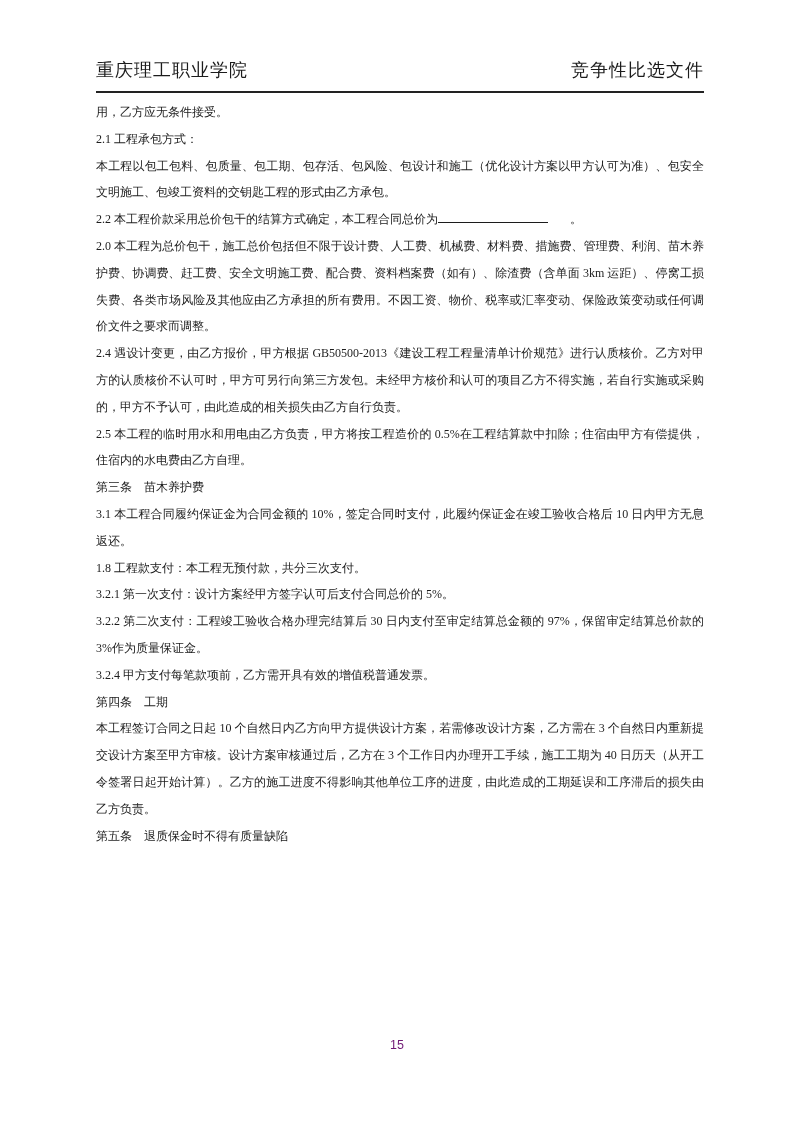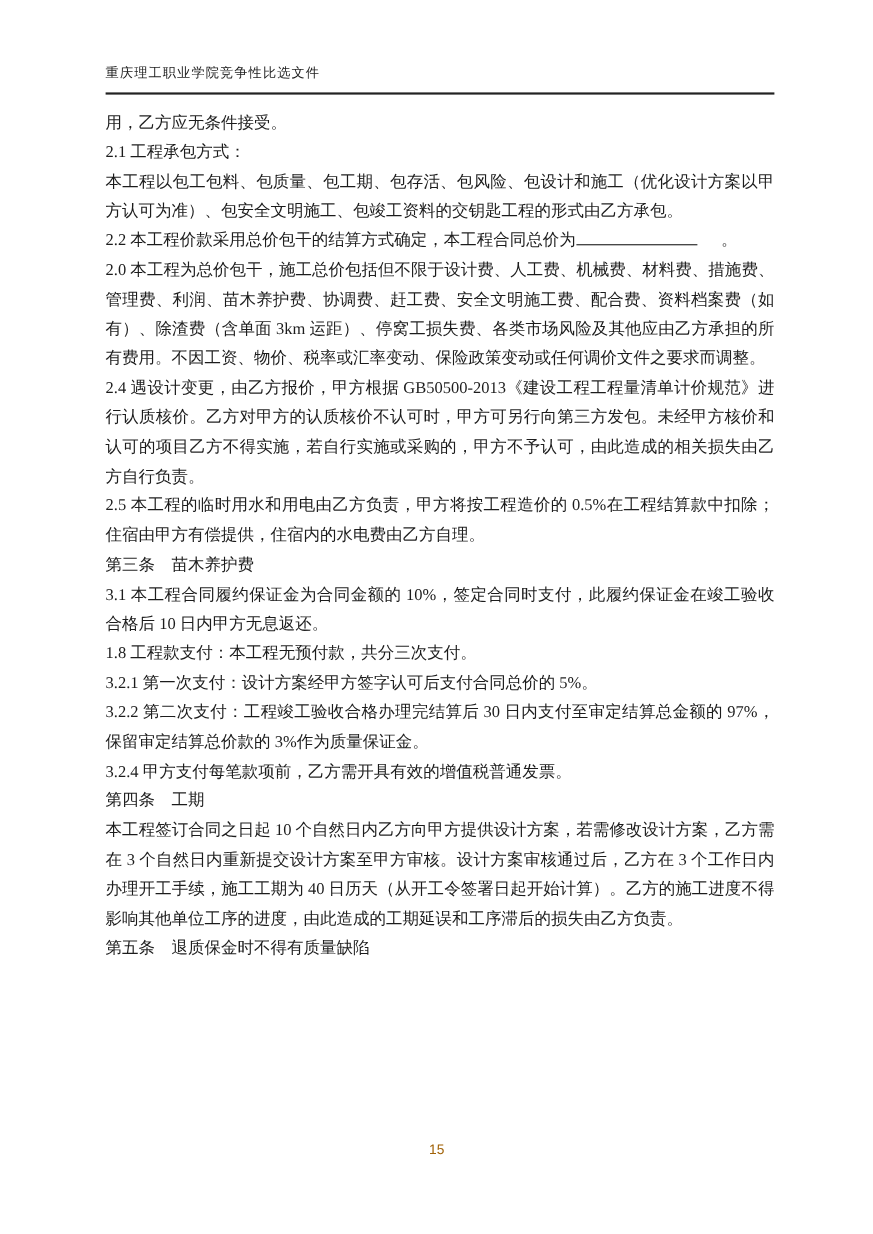--- a/index.html
+++ b/index.html
@@ -15,32 +15,33 @@
     overflow: hidden;
     font-family: "Liberation Serif", "DejaVu Serif", serif;
     color: #1c1c1c;
   }
   .header {
     position: absolute;
     left: 96px;
     right: 90px;
     top: 58px;
     display: flex;
+    justify-content: space-between;
     align-items: flex-end;
-    font-size: 12px;
+    font-size: 18px;
     letter-spacing: 1px;
     padding-bottom: 9px;
     border-bottom: 2px solid #222222;
   }
   .body-text {
     position: absolute;
     left: 96px;
     right: 90px;
     top: 99px;
-    font-size: 15px;
+    font-size: 12px;
     line-height: 26.8px;
   }
   .body-text p {
     margin: 0;
     text-align: justify;
     text-justify: inter-ideograph;
   }
   .blank-underline {
     display: inline-block;
     vertical-align: baseline;
@@ -52,21 +53,21 @@
     margin-left: 22px;
   }
   .footer {
     position: absolute;
     left: 0;
     right: 0;
     top: 1038px;
     text-align: center;
     font-size: 12.5px;
     font-family: "Liberation Sans", "DejaVu Sans", sans-serif;
-    color: #a16207;
+    color: #701a75;
   }
 </style>
 </head>
 <body>
 
 <div class="page">
 
   <div class="header">
     <span>重庆理工职业学院</span>
     <span>竞争性比选文件</span>

